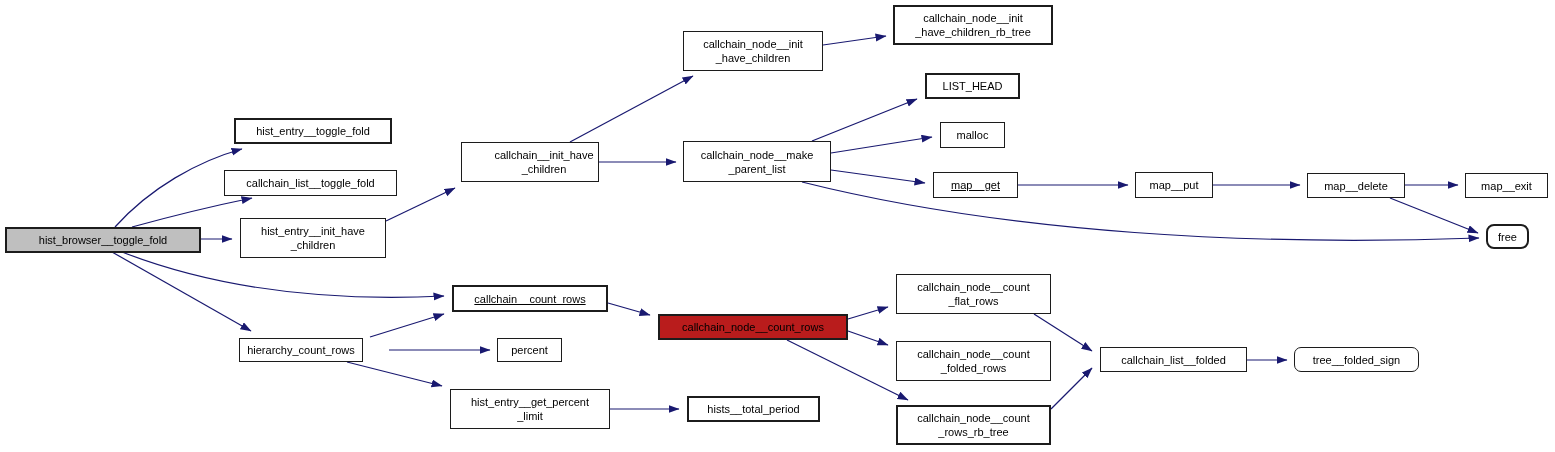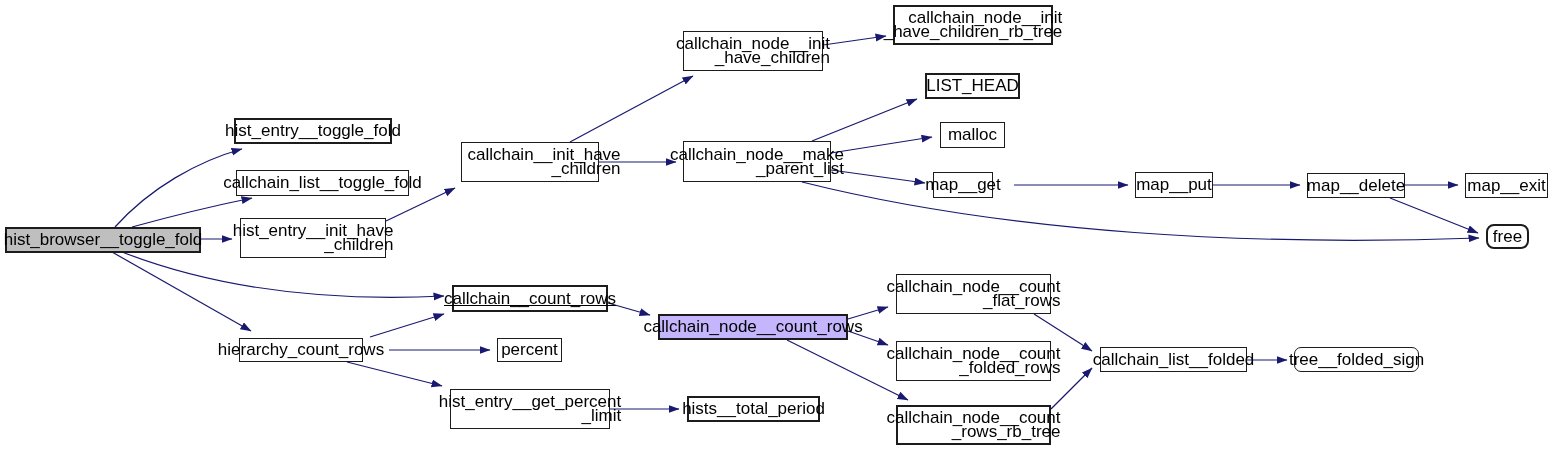--- a/index.html
+++ b/index.html
@@ -27,22 +27,22 @@
     stroke-width: 1.2;
   }
   .node {
     position: absolute;
     box-sizing: border-box;
     background: #ffffff;
     border: 1px solid #1c1c1c;
     display: flex;
     align-items: center;
     justify-content: center;
-    text-align: right;
-    font-size: 17px;
+    text-align: center;
+    font-size: 11px;
     line-height: 14px;
     color: #000000;
     white-space: pre-line;
     cursor: pointer;
   }
   .node.thick {
     border-width: 2px;
   }
   .node.root {
     border-width: 2px;
@@ -86,45 +86,45 @@
         <path class="edge" d="M787,340 L908,400" stroke="#191970" marker-end="url(#arrowhead)"></path>
         <path class="edge" d="M1034,314 L1092,351" stroke="#191970" marker-end="url(#arrowhead)"></path>
         <path class="edge" d="M1051,409 L1092,368" stroke="#191970" marker-end="url(#arrowhead)"></path>
         <path class="edge" d="M1247,360 L1287,360" stroke="#191970" marker-end="url(#arrowhead)"></path>
         <path class="edge" d="M610,409 L679,409" stroke="#191970" marker-end="url(#arrowhead)"></path>
       </g>
   </svg>
   <div>
       <div class="node root thick" style="left: 5px; top: 227px; width: 196px; height: 26px; background: rgb(191, 191, 191); border-color: rgb(28, 28, 28);">hist_browser__toggle_fold</div>
       <div class="node thick" style="left: 234px; top: 118px; width: 158px; height: 26px; background: rgb(255, 255, 255); border-color: rgb(28, 28, 28);">hist_entry__toggle_fold</div>
-      <div class="node" style="left: 236px; top: 170px; width: 173px; height: 26px; background: rgb(255, 255, 255); border-color: rgb(28, 28, 28);">callchain_list__toggle_fold</div>
+      <div class="node" style="left: 224px; top: 170px; width: 173px; height: 26px; background: rgb(255, 255, 255); border-color: rgb(28, 28, 28);">callchain_list__toggle_fold</div>
       <div class="node" style="left: 240px; top: 218px; width: 146px; height: 40px; background: rgb(255, 255, 255); border-color: rgb(28, 28, 28);">hist_entry__init_have
 _children</div>
       <div class="node" style="left: 461px; top: 142px; width: 138px; height: 40px; background: rgb(255, 255, 255); border-color: rgb(28, 28, 28); padding-left: 28px;">callchain__init_have
 _children</div>
       <div class="node" style="left: 683px; top: 31px; width: 140px; height: 40px; background: rgb(255, 255, 255); border-color: rgb(28, 28, 28);">callchain_node__init
 _have_children</div>
       <div class="node thick" style="left: 893px; top: 5px; width: 160px; height: 40px; background: rgb(255, 255, 255); border-color: rgb(28, 28, 28);">callchain_node__init
 _have_children_rb_tree</div>
       <div class="node" style="left: 683px; top: 141px; width: 148px; height: 41px; background: rgb(255, 255, 255); border-color: rgb(28, 28, 28);">callchain_node__make
 _parent_list</div>
       <div class="node thick" style="left: 925px; top: 73px; width: 95px; height: 26px; background: rgb(255, 255, 255); border-color: rgb(28, 28, 28);">LIST_HEAD</div>
       <div class="node" style="left: 940px; top: 122px; width: 65px; height: 26px; background: rgb(255, 255, 255); border-color: rgb(28, 28, 28);">malloc</div>
-      <div class="node" style="left: 933px; top: 172px; width: 60px; height: 26px; background: rgb(255, 255, 255); border-color: rgb(28, 28, 28);">map__get</div>
+      <div class="node" style="left: 933px; top: 172px; width: 85px; height: 26px; background: rgb(255, 255, 255); border-color: rgb(28, 28, 28); text-decoration: underline;">map__get</div>
       <div class="node" style="left: 1135px; top: 172px; width: 78px; height: 26px; background: rgb(255, 255, 255); border-color: rgb(28, 28, 28);">map__put</div>
       <div class="node" style="left: 1307px; top: 173px; width: 98px; height: 25px; background: rgb(255, 255, 255); border-color: rgb(28, 28, 28);">map__delete</div>
       <div class="node" style="left: 1465px; top: 173px; width: 83px; height: 25px; background: rgb(255, 255, 255); border-color: rgb(28, 28, 28);">map__exit</div>
       <div class="node thick" style="left: 1486px; top: 224px; width: 43px; height: 25px; background: rgb(255, 255, 255); border-color: rgb(28, 28, 28); border-radius: 8px;">free</div>
       <div class="node thick" style="left: 452px; top: 285px; width: 156px; height: 27px; background: rgb(255, 255, 255); border-color: rgb(28, 28, 28); text-decoration: underline;">callchain__count_rows</div>
       <div class="node" style="left: 239px; top: 338px; width: 124px; height: 24px; background: rgb(255, 255, 255); border-color: rgb(28, 28, 28);">hierarchy_count_rows</div>
       <div class="node" style="left: 497px; top: 338px; width: 65px; height: 24px; background: rgb(255, 255, 255); border-color: rgb(28, 28, 28);">percent</div>
       <div class="node" style="left: 450px; top: 389px; width: 160px; height: 40px; background: rgb(255, 255, 255); border-color: rgb(28, 28, 28);">hist_entry__get_percent
 _limit</div>
       <div class="node thick" style="left: 687px; top: 396px; width: 133px; height: 26px; background: rgb(255, 255, 255); border-color: rgb(28, 28, 28);">hists__total_period</div>
-      <div class="node thick" style="left: 658px; top: 314px; width: 190px; height: 26px; background: #c4b5fd; border-color: rgb(28, 28, 28);">callchain_node__count_rows</div>
+      <div class="node thick" style="left: 658px; top: 314px; width: 190px; height: 26px; background: #b91c1c; border-color: rgb(28, 28, 28);">callchain_node__count_rows</div>
       <div class="node" style="left: 896px; top: 274px; width: 155px; height: 40px; background: rgb(255, 255, 255); border-color: rgb(28, 28, 28);">callchain_node__count
 _flat_rows</div>
       <div class="node" style="left: 896px; top: 341px; width: 155px; height: 40px; background: rgb(255, 255, 255); border-color: rgb(28, 28, 28);">callchain_node__count
 _folded_rows</div>
       <div class="node thick" style="left: 896px; top: 405px; width: 155px; height: 40px; background: rgb(255, 255, 255); border-color: rgb(28, 28, 28);">callchain_node__count
 _rows_rb_tree</div>
       <div class="node" style="left: 1100px; top: 347px; width: 147px; height: 25px; background: rgb(255, 255, 255); border-color: rgb(28, 28, 28);">callchain_list__folded</div>
       <div class="node" style="left: 1294px; top: 347px; width: 125px; height: 25px; background: rgb(255, 255, 255); border-color: rgb(28, 28, 28); border-radius: 7px;">tree__folded_sign</div>
     </div>
 </div>

